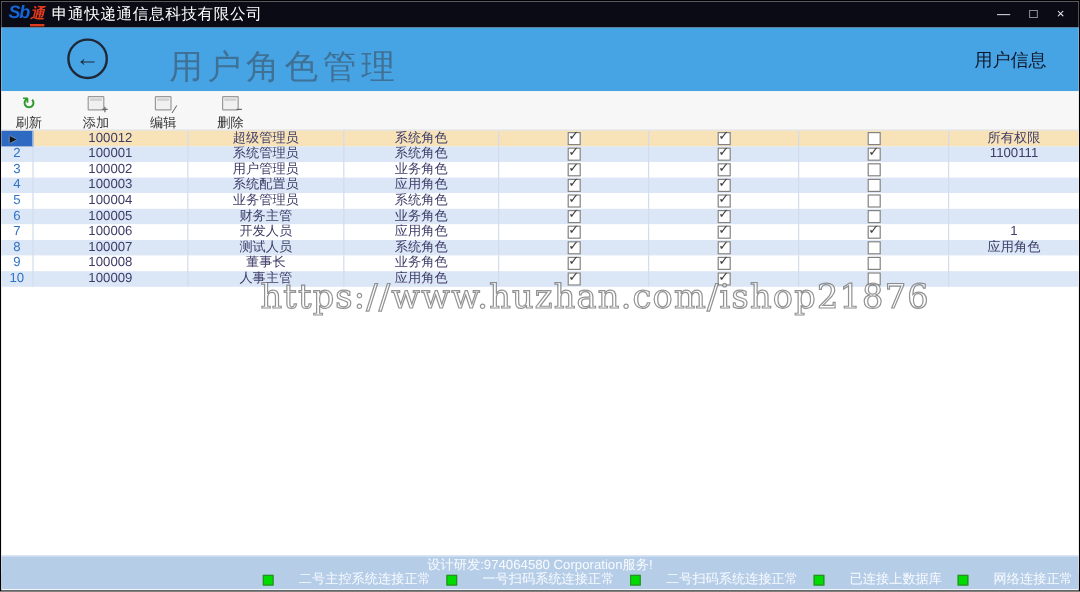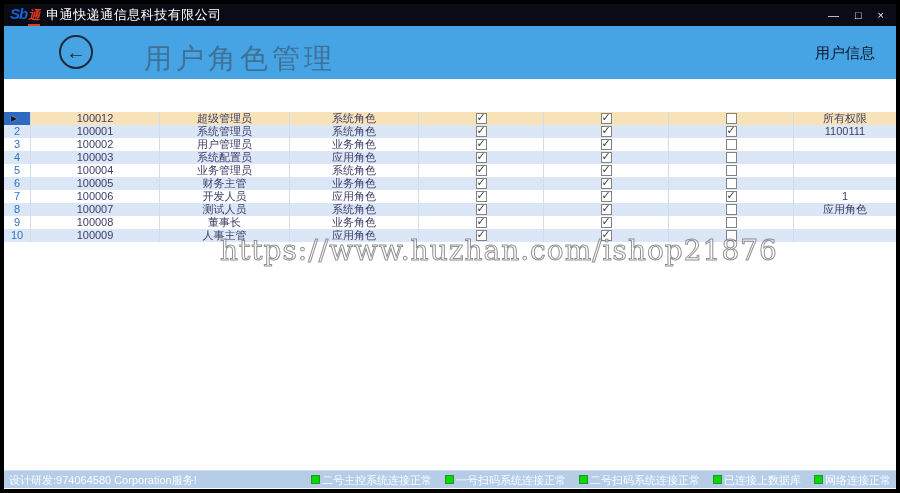--- a/index.html
+++ b/index.html
@@ -1,18 +1,18 @@
 <!DOCTYPE html>
 <html><head>
 <meta charset="utf-8">
 <style>
   * { margin:0; padding:0; box-sizing:border-box; }
   html,body { background:#888; }
   body { font-family:"Liberation Sans","DejaVu Sans",sans-serif; }
-  .window { position:relative; width:900px; height:493px; background:#fff; overflow:hidden; border:4px solid #000000; }
+  .window { position:relative; width:900px; height:493px; background:#fff; overflow:hidden; border:1px solid #000000; }
 
   
   .titlebar { position:absolute; top:0; left:0; right:0; height:22px; background:#0b0b15; display:flex; align-items:center; padding:0 6px; }
   .logo { display:flex; align-items:baseline; margin-right:6px; }
   .logo-blue { color:#1565d8; font-size:15px; font-weight:bold; font-style:italic; letter-spacing:-1px; }
   .logo-red { color:#e23a1f; font-size:12px; font-weight:bold; font-style:italic; border-bottom:2px solid #e23a1f; margin-left:1px; }
   .company { color:#ffffff; font-size:13px; font-weight:normal; letter-spacing:0.5px; }
   .win-controls { margin-left:auto; display:flex; gap:16px; align-items:center; color:#e9eef5; font-size:11px; padding-right:6px; }
   .win-controls span { cursor:default; line-height:10px; }
 
@@ -50,24 +50,24 @@
   .cell { font-size:11px; line-height:12px; text-align:center; color:#3d3d68; border-right:1px solid #d2dcec; overflow:hidden; white-space:nowrap; }
   .c0 { width:27px; }  .c1 { width:129px; } .c2 { width:130px; } .c3 { width:129px; }
   .c4 { width:125px; } .c5 { width:125px; } .c6 { width:125px; } .c7 { flex:1; border-right:none; }
   .rownum { color:#2f74c4; }
   .row.selected .rownum { background:#2e6ac1; position:relative; }
   .row.selected .rownum::after { content:"▶"; position:absolute; left:7px; top:1px; font-size:8px; line-height:11px; color:#15151a; text-shadow:0 0 1px #ffffff; }
   .cb { display:inline-block; width:11px; height:11px; border:1px solid #828282; background:#fff; margin-top:1px; position:relative; }
   .cb.checked::after { content:"✓"; position:absolute; left:0; top:-3px; font-size:11px; font-weight:bold; color:#3c3c3c; }
 
   
-  .statusbar { position:absolute; left:0; right:0; bottom:1px; height:18px; background:#b6cde8; border-top:1px solid #cfdff2; display:flex; align-items:center; padding:1px 5px; font-size:11px; color:#f8fbff; }
+  .statusbar { position:absolute; left:0; right:0; bottom:1px; height:28px; background:#b6cde8; border-top:1px solid #cfdff2; display:flex; align-items:center; padding:1px 5px; font-size:11px; color:#f8fbff;flex-direction:column; }
   .left-text { white-space:nowrap; line-height:12px; }
   .indicators { margin-left:auto; display:flex; gap:13px; align-items:center; }
-  .indicator { display:flex; align-items:center; gap:2px; line-height:12px; }
+  .indicator { display:flex; align-items:center; gap:21px; line-height:12px; }
   .dot { width:9px; height:9px; background:#00dc00; border:1px solid #2e8b2e; }
 
   
   .watermark { position:absolute; left:216px; top:230px; z-index:50; pointer-events:none; font-family:"DejaVu Serif","Liberation Serif",serif; font-size:28px; letter-spacing:1px; color:rgba(255,255,255,0.55); -webkit-text-stroke:1px rgba(110,110,110,0.75); }
 </style>
 </head>
 <body>
 
 <div class="window">
 
@@ -85,20 +85,44 @@
   </div>
 
   <div class="header">
     <div class="back-btn">
       <span>←</span>
     </div>
     <div class="page-title">用户角色管理</div>
     <div class="tab inactive">用户信息</div>
   </div>
 
+  <div class="toolbar">
+    <div class="tb-btn">
+      <span class="tb-icon refresh-icon"></span>
+      <span class="lbl">刷新</span>
+    </div>
+    <div class="tb-btn">
+      <span class="tb-icon">
+          <span class="doc-icon add-icon"></span>
+        </span>
+      <span class="lbl">添加</span>
+    </div>
+    <div class="tb-btn">
+      <span class="tb-icon">
+          <span class="doc-icon edit-icon"></span>
+        </span>
+      <span class="lbl">编辑</span>
+    </div>
+    <div class="tb-btn">
+      <span class="tb-icon">
+          <span class="doc-icon delete-icon"></span>
+        </span>
+      <span class="lbl">删除</span>
+    </div>
+  </div>
 
   <div class="grid">
     <div id="table-body">
         <div class="row selected">
     <div class="cell c0 rownum"></div>
     <div class="cell c1">100012</div>
     <div class="cell c2">超级管理员</div>
     <div class="cell c3">系统角色</div>
     <div class="cell c4"><span class="cb checked"></span></div>
     <div class="cell c5"><span class="cb checked"></span></div>

